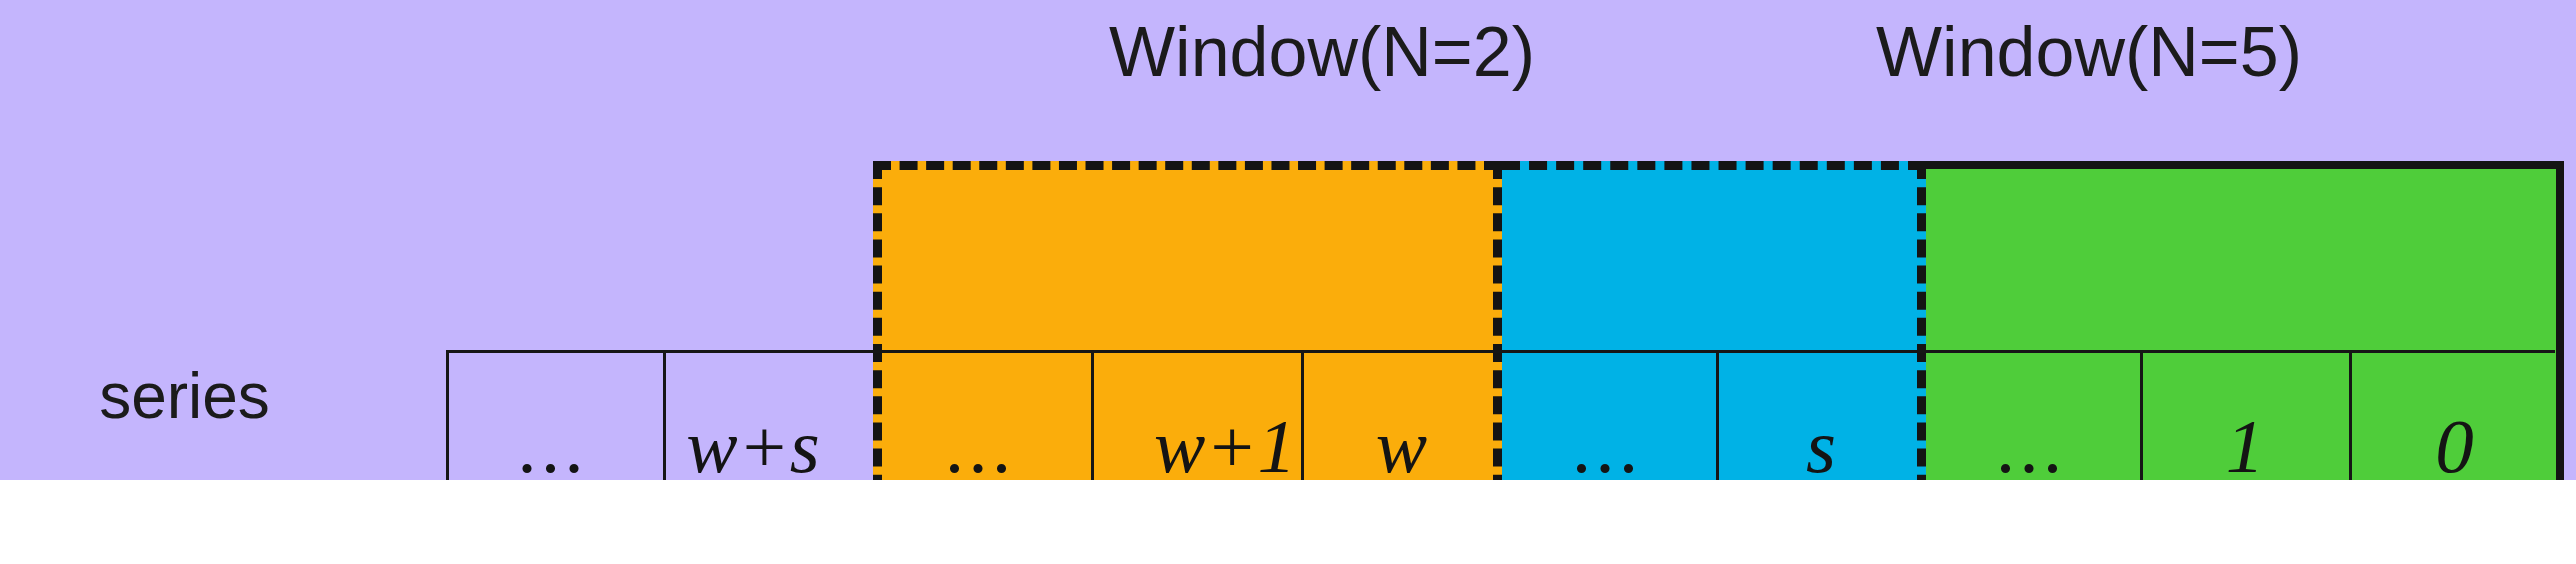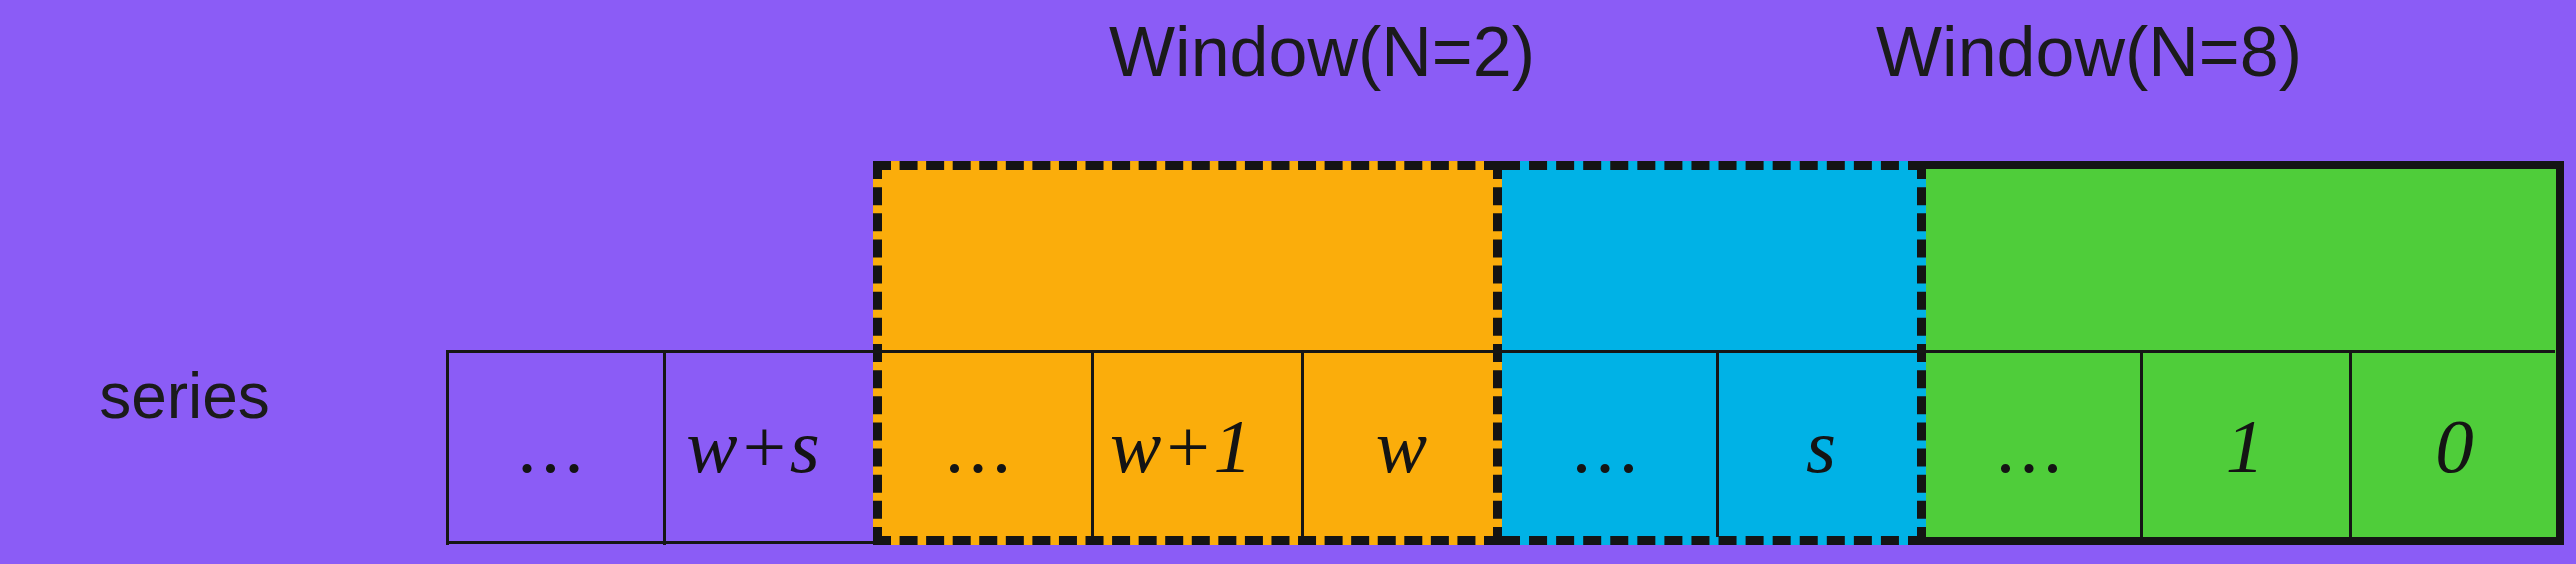--- a/index.html
+++ b/index.html
@@ -3,22 +3,22 @@
 <meta charset="utf-8">
 <style>
   html, body {
     margin: 0;
     padding: 0;
     background: #ffffff;
   }
   .diagram {
     position: relative;
     width: 2576px;
-    height: 564px;
-    background: #8b5cf6;
+    height: 480px;
+    background: #c4b5fd;
     overflow: hidden;
     font-family: "Liberation Sans", sans-serif;
     color: #1a1a1a;
   }
   
   .win-label {
     position: absolute;
     top: 17px;
     transform: translateX(-50%);
     font-size: 70px;
@@ -93,35 +93,35 @@
     font-family: "Liberation Serif", serif;
     font-style: italic;
     font-size: 77px;
     color: #141414;
     white-space: nowrap;
   }
   .cell.dots { letter-spacing: 4.2px; }
   .c-w1 { left: 446px;  width: 217px; }
   .c-w2 { left: 648px;  width: 210px; }
   .c-o1 { left: 873px; width: 218px; }
-  .c-o2 { left: 1076px; width: 210px; }
+  .c-o2 { left: 1120px; width: 210px; }
   .c-o3 { left: 1301px; width: 201px; }
   .c-b1 { left: 1502px; width: 214px; }
   .c-b2 { left: 1716px; width: 210px; }
   .c-g1 { left: 1926px; width: 214px; }
   .c-g2 { left: 2140px; width: 210px; }
   .c-g3 { left: 2349px; width: 211px; }
 </style>
 </head>
 <body>
 
 <div class="diagram">
 
   <div class="win-label n2">Window(N=2)</div>
-  <div class="win-label n1">Window(N=8)</div>
+  <div class="win-label n1">Window(N=5)</div>
 
   <div class="emg-label">
     <div>series</div>
   </div>
 
   <div class="block orange"></div>
   <div class="block blue"></div>
   <div class="block green"></div>
 
   <div class="hline row-top"></div>

